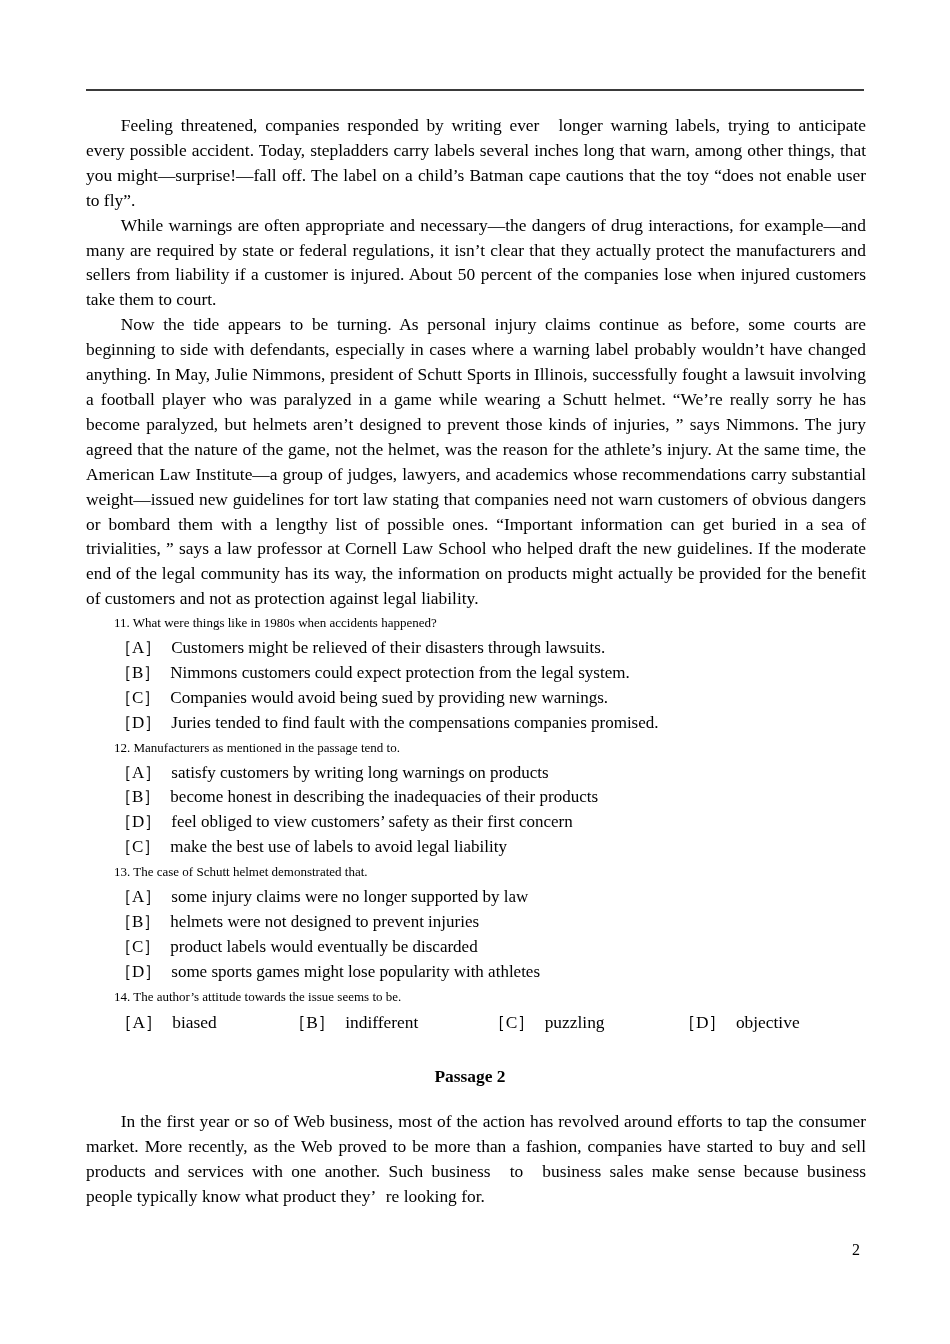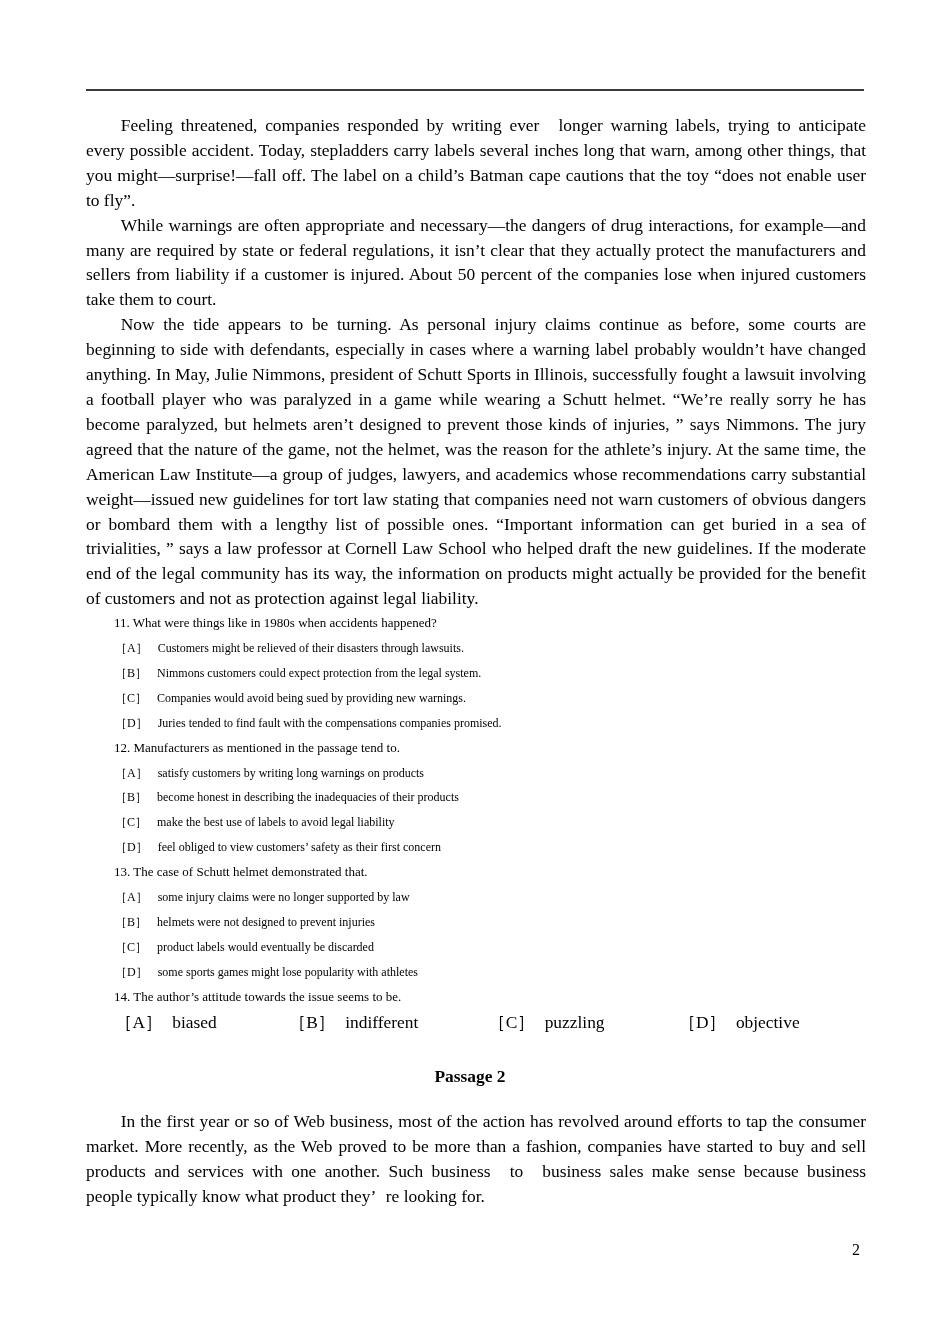--- a/index.html
+++ b/index.html
@@ -56,21 +56,21 @@
     margin-top: 0px;
   }
   .q-stem {
     font-size: 13px;
     line-height: 24.9px;
     margin: 0;
     padding-left: 28px;
     white-space: nowrap;
   }
   .q-opt {
-    font-size: 12px;
+    font-size: 17px;
     line-height: 24.9px;
     margin: 0;
     padding-left: 29px;
     white-space: nowrap;
   }
   .opt-tag {
     display: inline-block;
     letter-spacing: 0px;
   }
   .opt-text {
@@ -133,22 +133,22 @@
       <p class="q-opt"><span class="opt-tag">［A］</span><span class="opt-text">Customers might be relieved of their disasters through lawsuits.</span></p>
       <p class="q-opt"><span class="opt-tag">［B］</span><span class="opt-text">Nimmons customers could expect protection from the legal system.</span></p>
       <p class="q-opt"><span class="opt-tag">［C］</span><span class="opt-text">Companies would avoid being sued by providing new warnings.</span></p>
       <p class="q-opt"><span class="opt-tag">［D］</span><span class="opt-text">Juries tended to find fault with the compensations companies promised.</span></p>
     </div>
 
     <div class="q-block">
       <p class="q-stem">12. Manufacturers as mentioned in the passage tend to.</p>
       <p class="q-opt"><span class="opt-tag">［A］</span><span class="opt-text">satisfy customers by writing long warnings on products</span></p>
       <p class="q-opt"><span class="opt-tag">［B］</span><span class="opt-text">become honest in describing the inadequacies of their products</span></p>
+      <p class="q-opt"><span class="opt-tag">［D］</span><span class="opt-text">feel obliged to view customers’  safety as their first concern</span></p>
       <p class="q-opt"><span class="opt-tag">［C］</span><span class="opt-text">make the best use of labels to avoid legal liability</span></p>
-      <p class="q-opt"><span class="opt-tag">［D］</span><span class="opt-text">feel obliged to view customers’  safety as their first concern</span></p>
     </div>
 
     <div class="q-block">
       <p class="q-stem">13. The case of Schutt helmet demonstrated that.</p>
       <p class="q-opt"><span class="opt-tag">［A］</span><span class="opt-text">some injury claims were no longer supported by law</span></p>
       <p class="q-opt"><span class="opt-tag">［B］</span><span class="opt-text">helmets were not designed to prevent injuries</span></p>
       <p class="q-opt"><span class="opt-tag">［C］</span><span class="opt-text">product labels would eventually be discarded</span></p>
       <p class="q-opt"><span class="opt-tag">［D］</span><span class="opt-text">some sports games might lose popularity with athletes</span></p>
     </div>
 

